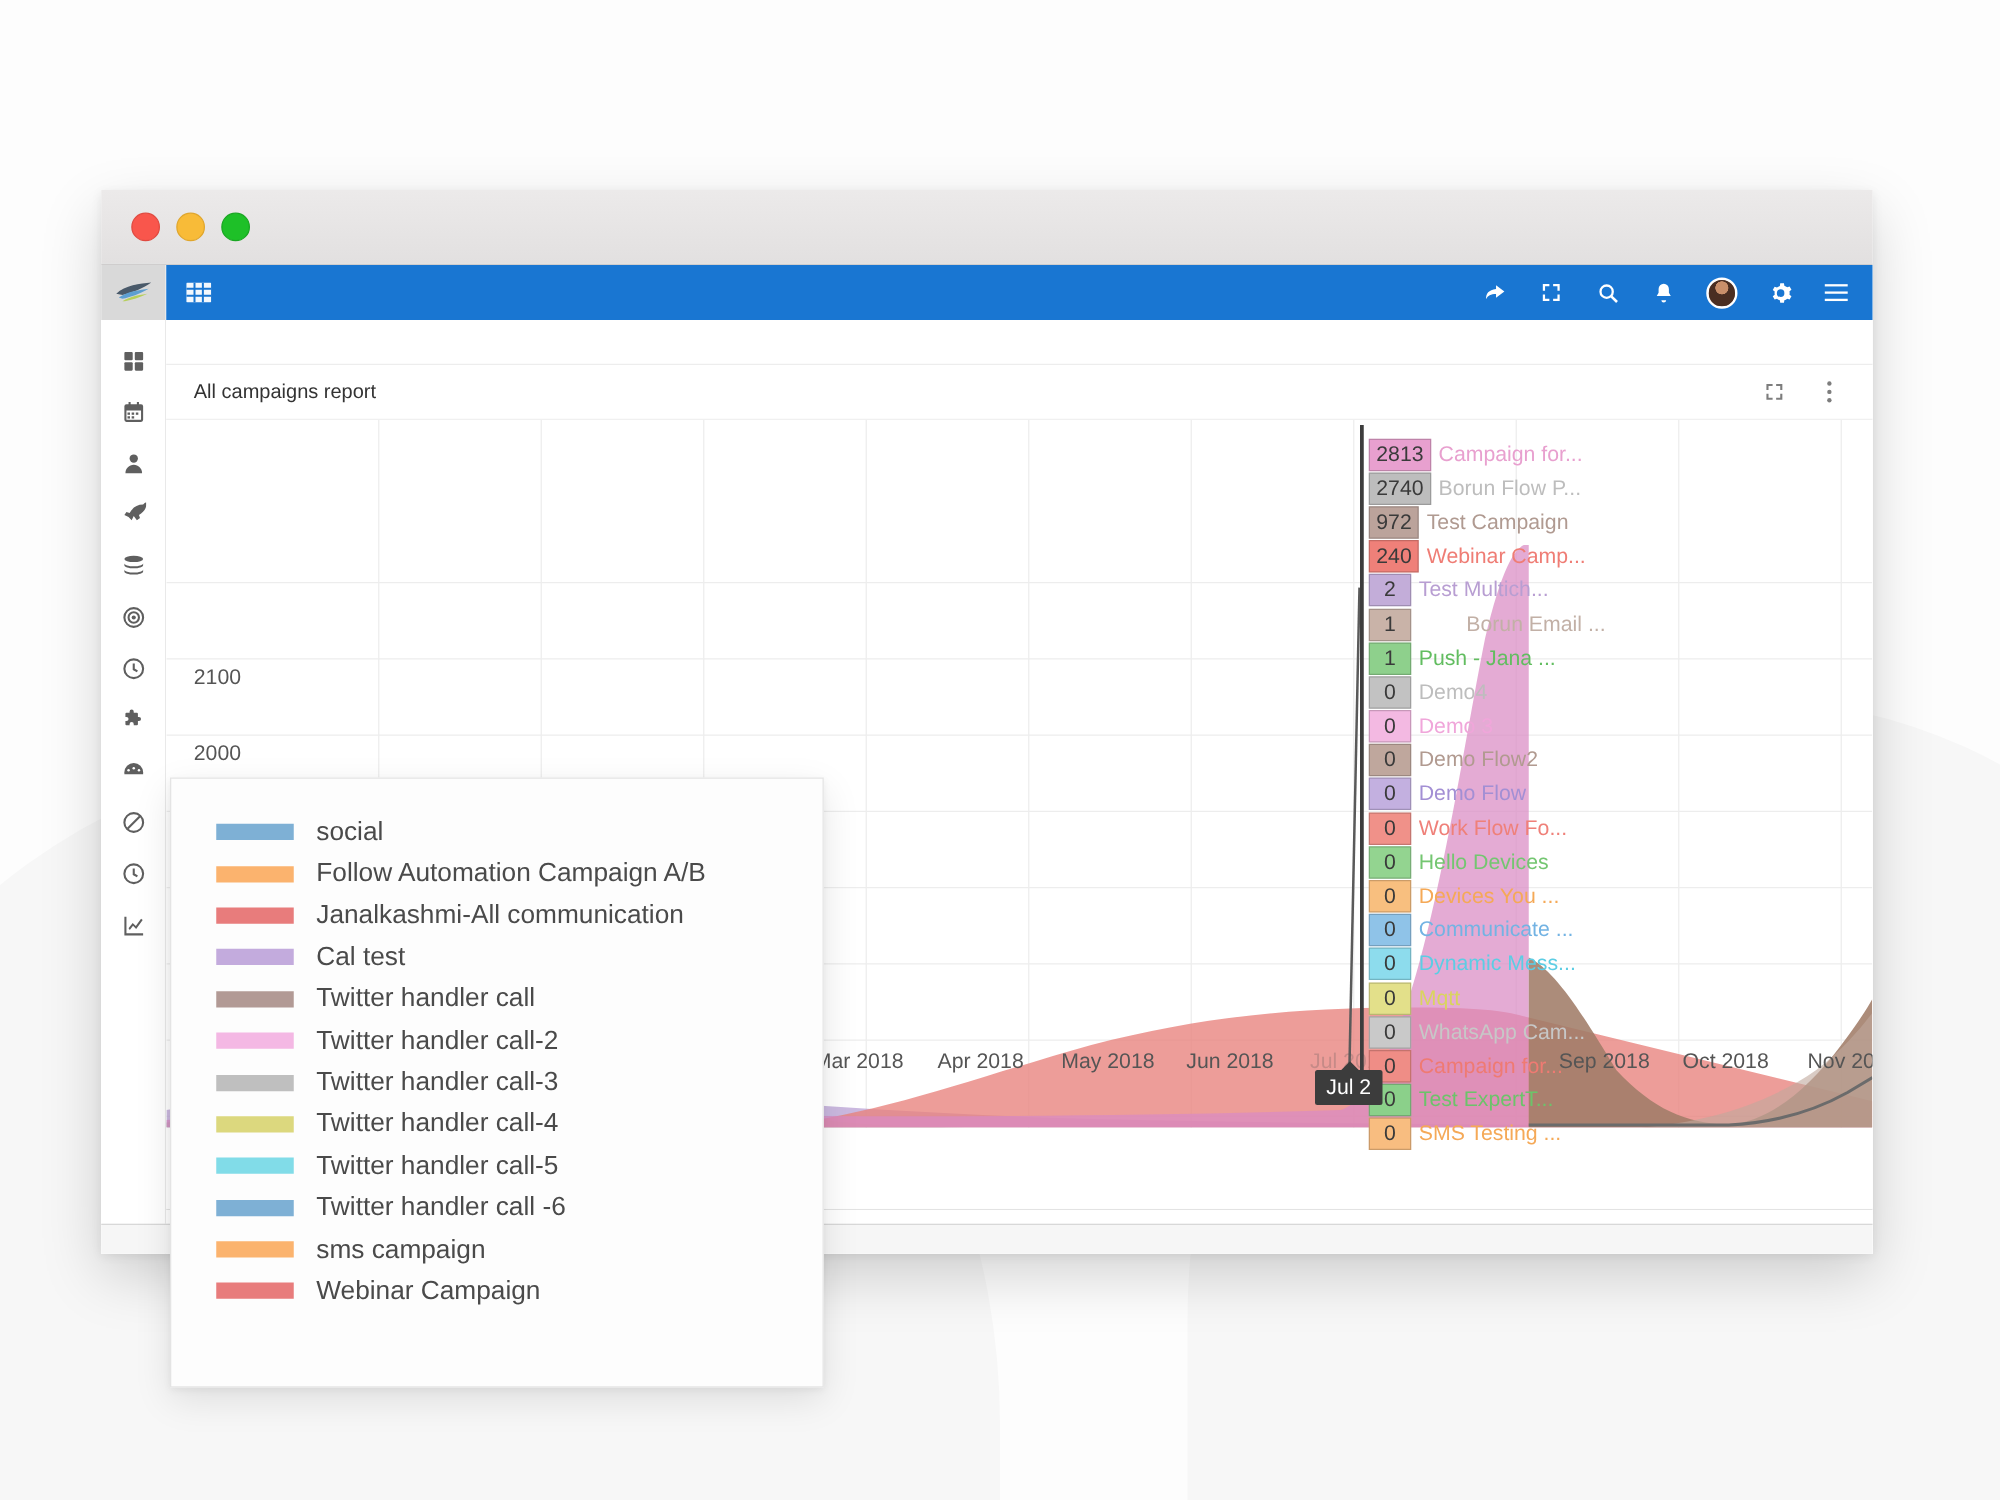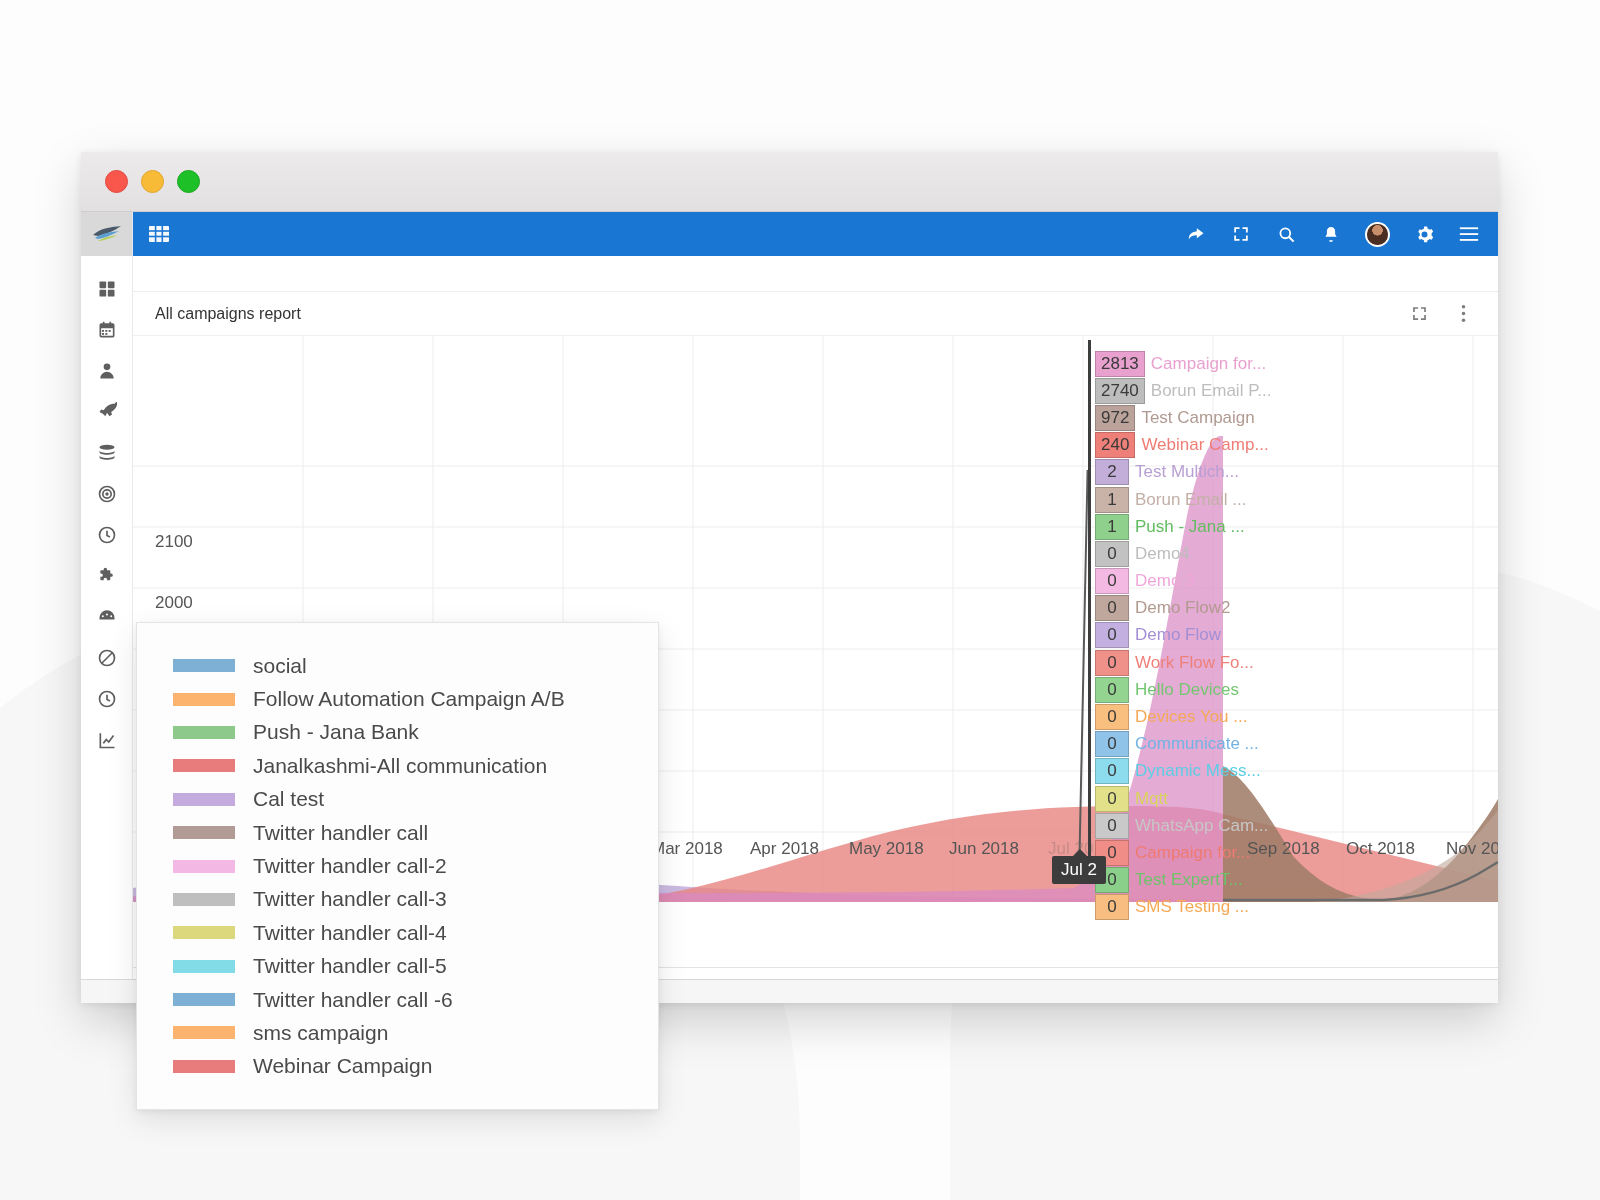--- a/index.html
+++ b/index.html
@@ -382,37 +382,37 @@
   <div class="crosshair"></div>
   <div class="x-tooltip">Jul 2</div>
 
   <div class="hover-list" id="hover-list">
       <div class="hl-row">
         <div class="hl-val" style="background: rgb(232, 160, 207);">2813</div>
         <div class="hl-name" style="color: rgb(232, 160, 207);">Campaign for...</div>
       </div>
       <div class="hl-row">
         <div class="hl-val" style="background: rgb(189, 189, 189);">2740</div>
-        <div class="hl-name" style="color: rgb(189, 189, 189);">Borun Email P...</div>
+        <div class="hl-name" style="color: rgb(189, 189, 189);">Borun Flow P...</div>
       </div>
       <div class="hl-row">
         <div class="hl-val" style="background: rgb(187, 163, 155);">972</div>
         <div class="hl-name" style="color: rgb(176, 154, 145);">Test Campaign</div>
       </div>
       <div class="hl-row">
         <div class="hl-val" style="background: rgb(239, 128, 121);">240</div>
         <div class="hl-name" style="color: rgb(239, 125, 117);">Webinar Camp...</div>
       </div>
       <div class="hl-row">
         <div class="hl-val" style="background: rgb(195, 173, 217);">2</div>
         <div class="hl-name" style="color: rgb(184, 158, 210);">Test Multich...</div>
       </div>
       <div class="hl-row">
         <div class="hl-val" style="background: rgb(201, 179, 168);">1</div>
-        <div class="hl-name" style="color: rgb(194, 176, 166);">Borun Email ...</div>
+        <div class="hl-name" style="color: rgb(194, 176, 166); margin-left: 38px;">Borun Email ...</div>
       </div>
       <div class="hl-row">
         <div class="hl-val" style="background: rgb(142, 208, 140);">1</div>
         <div class="hl-name" style="color: rgb(98, 189, 96);">Push - Jana ...</div>
       </div>
       <div class="hl-row">
         <div class="hl-val" style="background: rgb(194, 194, 194);">0</div>
         <div class="hl-name" style="color: rgb(189, 189, 189);">Demo4</div>
       </div>
       <div class="hl-row">
@@ -473,24 +473,20 @@
     <div class="legend-inner" id="legend-inner">
         <div class="lg-row">
           <span class="lg-swatch" style="background: rgb(126, 176, 213);"></span>
           <span class="lg-label">social</span>
         </div>
         <div class="lg-row">
           <span class="lg-swatch" style="background: rgb(251, 179, 110);"></span>
           <span class="lg-label">Follow Automation Campaign A/B</span>
         </div>
         <div class="lg-row">
-          <span class="lg-swatch" style="background: rgb(140, 201, 138);"></span>
-          <span class="lg-label">Push - Jana Bank</span>
-        </div>
-        <div class="lg-row">
           <span class="lg-swatch" style="background: rgb(232, 124, 124);"></span>
           <span class="lg-label">Janalkashmi-All communication</span>
         </div>
         <div class="lg-row">
           <span class="lg-swatch" style="background: rgb(195, 171, 221);"></span>
           <span class="lg-label">Cal test</span>
         </div>
         <div class="lg-row">
           <span class="lg-swatch" style="background: rgb(178, 154, 149);"></span>
           <span class="lg-label">Twitter handler call</span>

